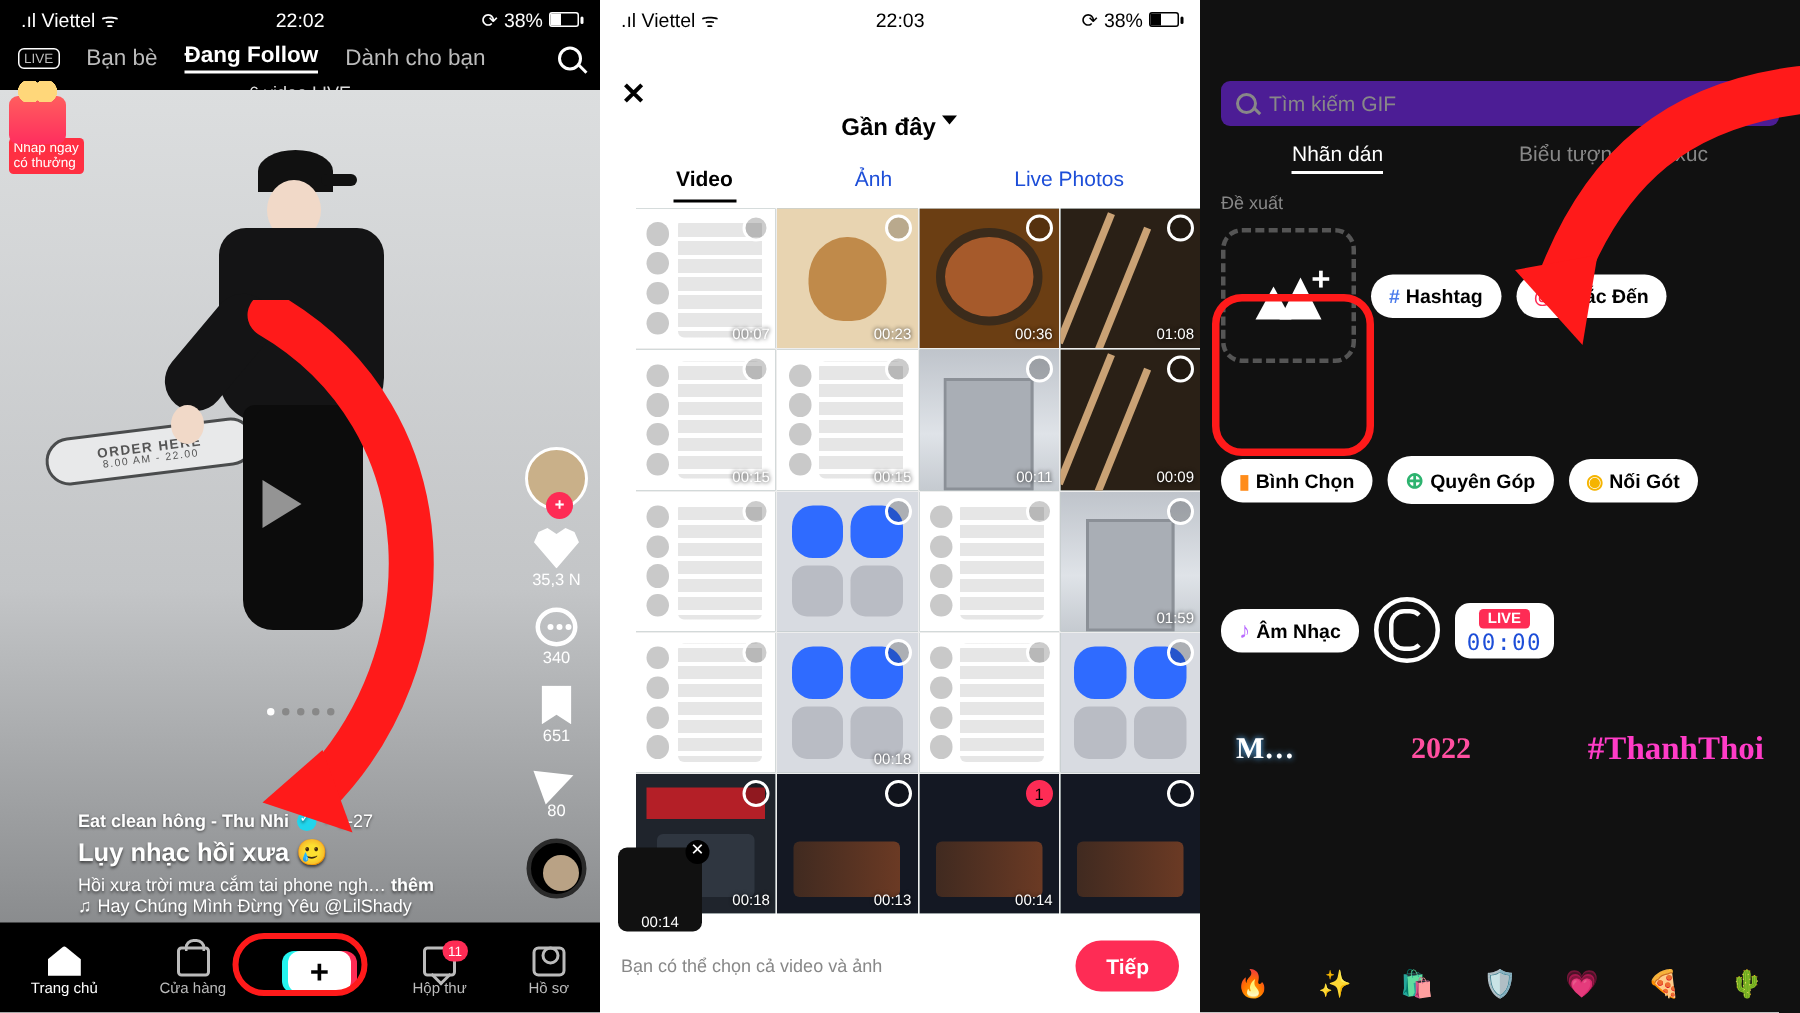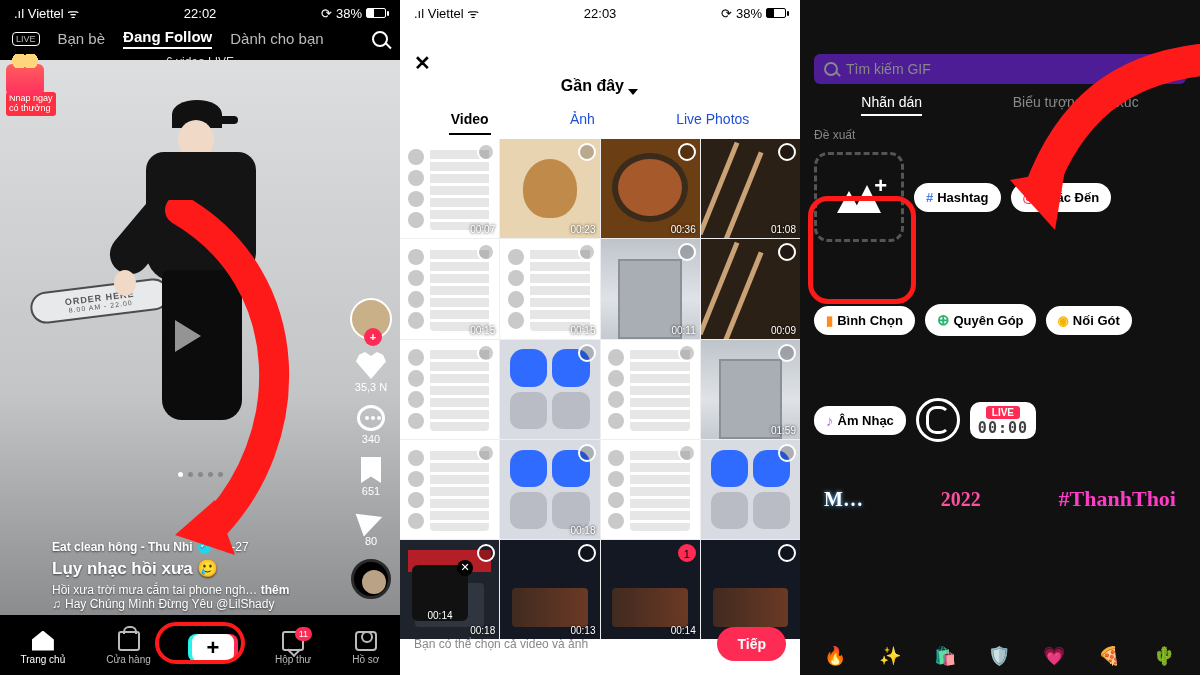--- a/index.html
+++ b/index.html
@@ -81,26 +81,26 @@
 
   
   .arrow{position:absolute;pointer-events:none;}
   .a1{left:140px;top:200px;}
   .a1 svg{width:150px;height:370px;}
   .ring1{position:absolute;left:155px;bottom:11px;width:90px;height:42px;border:4px solid #ff1a1a;border-radius:22px;pointer-events:none;}
 
   
   .hdr2{display:flex;align-items:center;justify-content:space-between;padding:8px 14px 6px;}
   .close{font-size:20px;font-weight:600;}
-  .ttl{font-weight:700;font-size:16px;display:flex;align-items:flex-end;gap:4px;margin-top:47px;}
+  .ttl{font-weight:700;font-size:16px;display:flex;align-items:flex-start;gap:4px;margin-top:47px;}
   .chev{width:0;height:0;border-left:5px solid transparent;border-right:5px solid transparent;border-top:6px solid #000;}
   .tabs2{display:flex;justify-content:space-around;font-size:14px;padding:4px 10px;}
   .tabs2 span{color:#1d4ed8;padding:6px 2px;}
   .tabs2 .on{color:#000;font-weight:600;border-bottom:2px solid #000;}
-  .grid{display:grid;grid-template-columns:repeat(4,1fr);gap:1px;background:#eee;}
+  .grid{display:grid;grid-template-columns:repeat(4,1fr);gap:1px;background:#eee;margin-left:24px;}
   .cell{position:relative;aspect-ratio:1/1;overflow:hidden;background:#9aa;display:flex;align-items:center;justify-content:center;}
   .cell .dur{position:absolute;right:4px;bottom:3px;font-size:10px;color:#fff;text-shadow:0 0 3px #000;}
   .cell .sel{position:absolute;right:4px;top:4px;width:18px;height:18px;border:2px solid #fff;border-radius:50%;background:#0003;}
   .cell .sel.on{background:#fe2c55;border-color:#fe2c55;text-align:center;font-size:11px;line-height:16px;}
   .thumb-fill{position:absolute;inset:0;}
   .soup{background:radial-gradient(ellipse 60% 55% at 50% 50%,#a65a2b 55%,#6b3e13 56%);}
   .soup:after{content:"";position:absolute;inset:14% 12% 16% 12%;border-radius:50%;border:6px solid #3b2b1b;}
   .dog{background:#e8d4b1;display:flex;align-items:center;justify-content:center;}
   .dog:before{content:"";width:55%;height:60%;background:#c08a4a;border-radius:50% 50% 45% 45%;}
   .sticks{background:#2a2016;}
@@ -147,21 +147,21 @@
   .chip .at{color:#fe2c55;font-weight:800;}
   .chip .v{color:#ff8c1a;}
   .chip .g{color:#2db36f;font-size:15px;}
   .chip .y{color:#f5b400;}
   .music-chip{background:#fff;border-radius:14px;padding:6px 12px;font-size:13px;font-weight:700;color:#000;display:inline-flex;align-items:center;gap:4px;}
   .note{color:#b96bff;font-size:15px;}
   .cd{width:44px;height:44px;border:3px solid #fff;border-radius:50%;display:flex;align-items:center;justify-content:center;}
   .cd:before{content:"";width:18px;height:22px;border:3px solid #fff;border-radius:10px;border-right-color:transparent;}
   .livebox{background:#fff;border-radius:10px;padding:4px 8px 2px;display:flex;flex-direction:column;align-items:center;}
   .live-lbl{background:#fe2c55;color:#fff;font-size:10px;font-weight:700;padding:1px 6px;border-radius:3px;}
-  .live-t{font-family:monospace;font-weight:700;font-size:15px;color:#404040;letter-spacing:1px;}
+  .live-t{font-family:monospace;font-weight:400;font-size:15px;color:#1d4ed8;letter-spacing:1px;}
   .hasht{font-family:cursive;font-weight:700;font-size:20px;}
   
   .emoji-row{position:absolute;left:0;right:0;bottom:4px;display:flex;justify-content:space-around;font-size:18px;padding:4px 8px;}
 
   .arrow2{position:absolute;right:-20px;top:40px;pointer-events:none;}
   .arrow2 svg{width:220px;height:220px;}
   .ring2{position:absolute;left:8px;top:196px;width:108px;height:108px;border:5px solid #ff1a1a;border-radius:20px;pointer-events:none;}
 </style>
 </head>
 <body>

